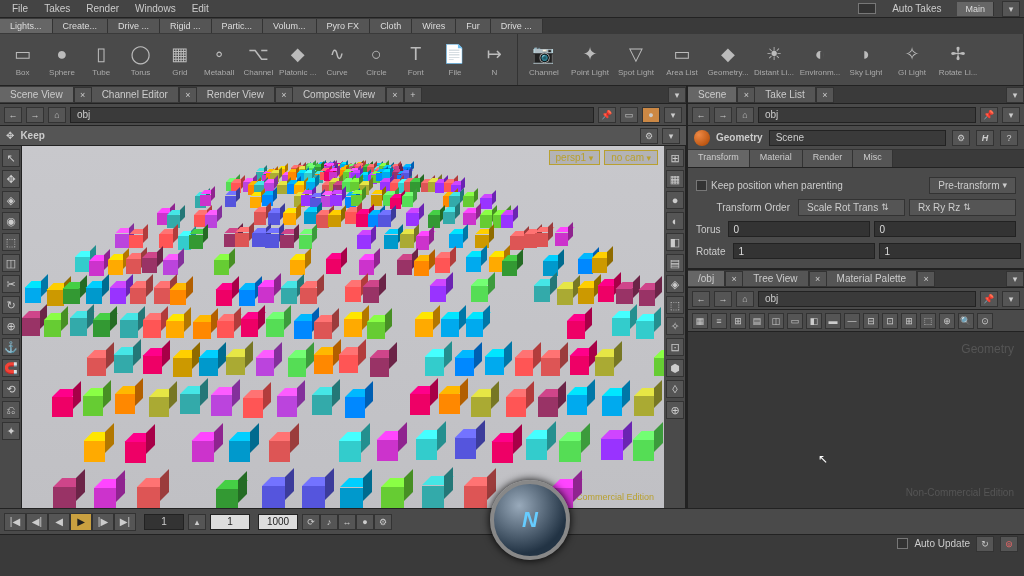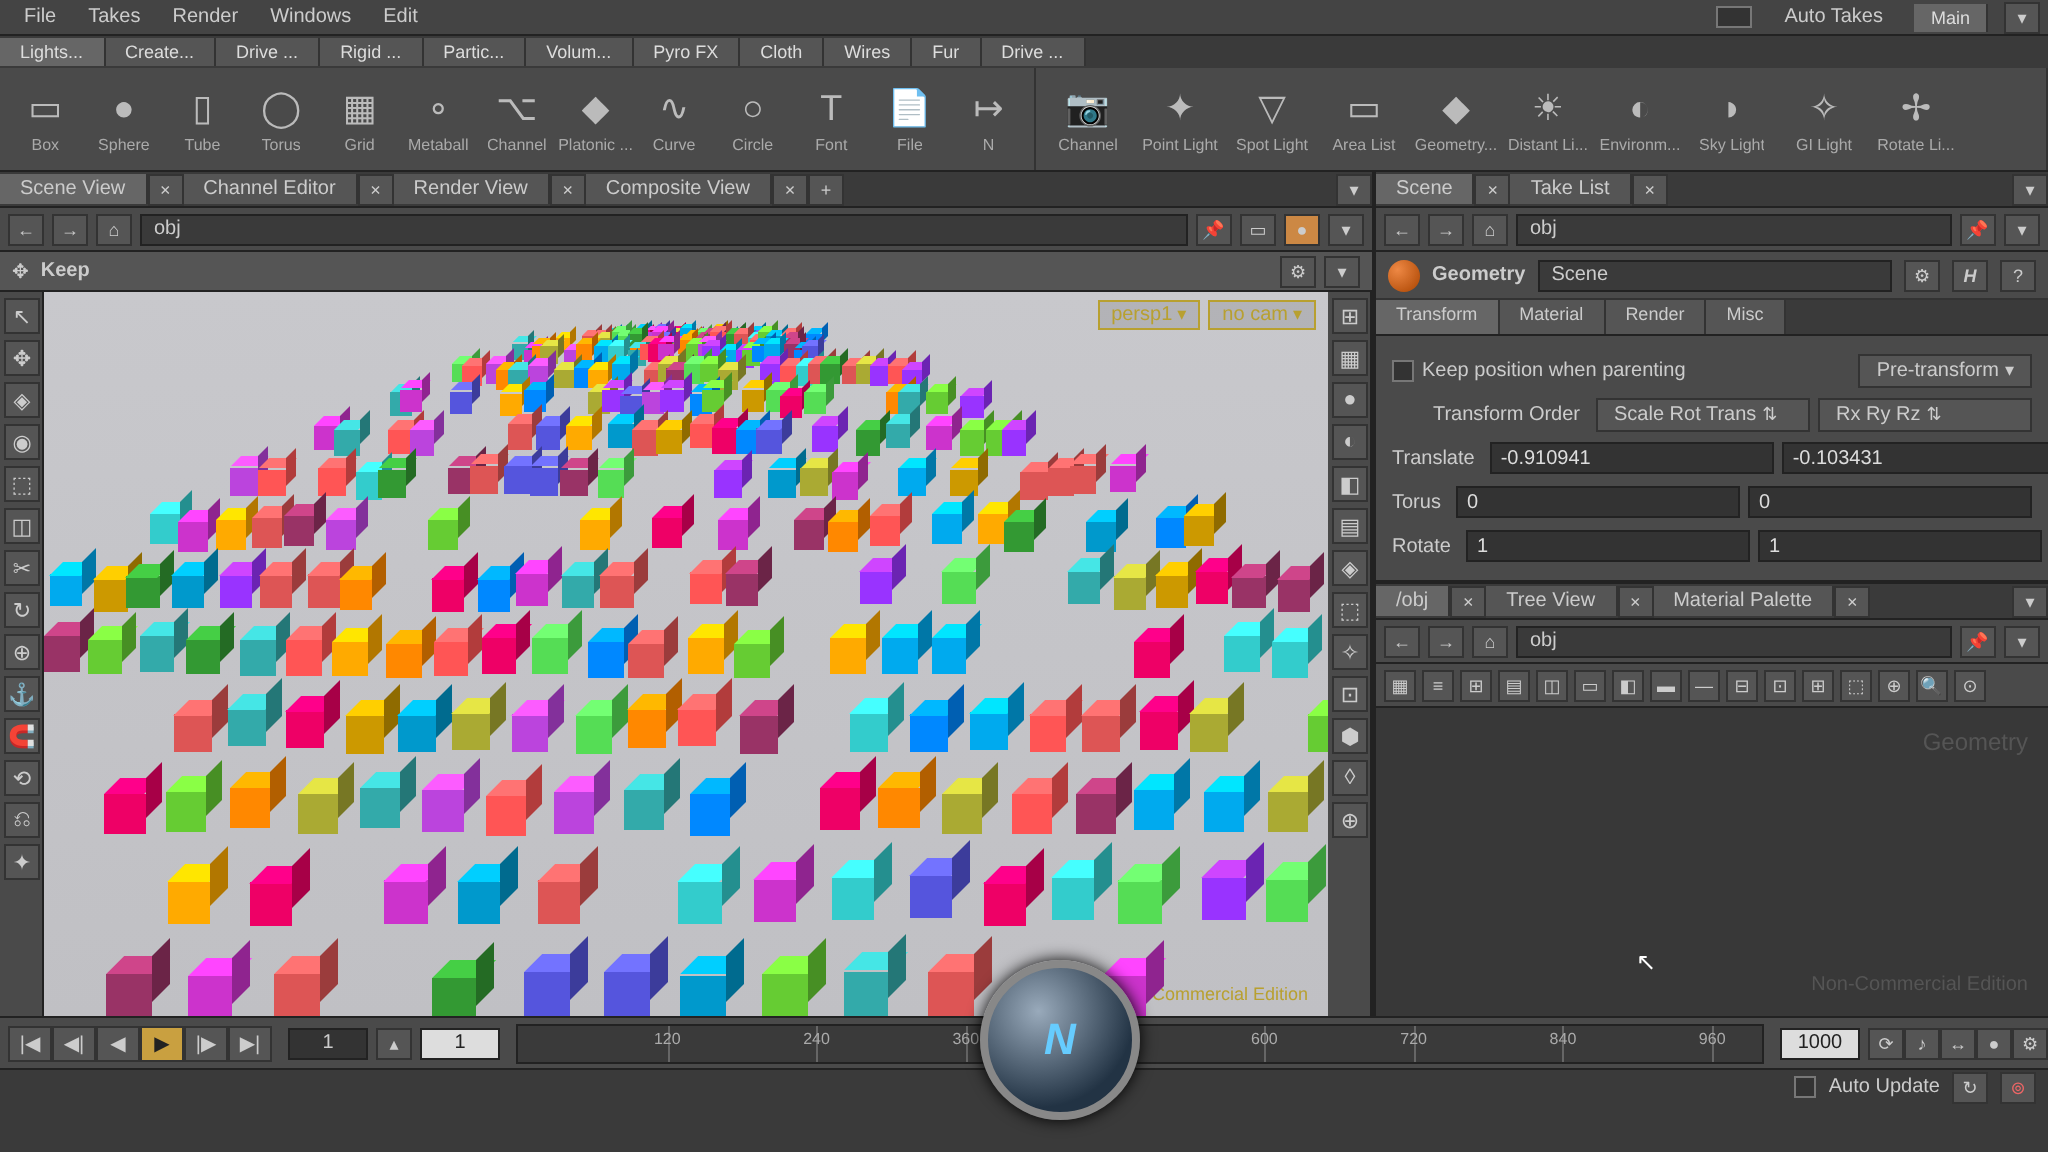--- a/index.html
+++ b/index.html
@@ -1709,25 +1709,20 @@
           <span style="flex:1;">Keep position when parenting</span>
           <span class="param-btn"><span>Pre-transform</span> ▾</span>
         </div>
         <div class="param-row">
           <span class="param-label">Transform Order</span>
           <span class="param-btn" style="flex:1;"><span>Scale Rot Trans</span> ⇅</span>
           <span class="param-btn" style="flex:1;"><span>Rx Ry Rz</span> ⇅</span>
         </div>
         <div id="paramRows">
             <div class="param-row">
-              <span class="param-label">Translate</span>
-              <input class="param-field" value="-0.910941" style="">
-              <input class="param-field" value="-0.103431" style="">
-            </div>
-            <div class="param-row">
               <span class="param-label">Torus</span>
               <input class="param-field" value="0" style="">
               <input class="param-field" value="0" style="">
             </div>
             <div class="param-row">
               <span class="param-label">Rotate</span>
               <input class="param-field" value="1" style="">
               <input class="param-field" value="1" style="">
               <input class="param-field" value="1" style="">
             </div>
@@ -1784,38 +1779,20 @@
     <div class="play-btn">|◀</div>
     <div class="play-btn">◀|</div>
     <div class="play-btn">◀</div>
     <div class="play-btn play">▶</div>
     <div class="play-btn">|▶</div>
     <div class="play-btn">▶|</div>
   </div>
   <input class="frame-box" value="1" style="">
   <span class="small-btn">▴</span>
   <input class="frame-box" style="background: rgb(221, 221, 221); color: rgb(34, 34, 34);" value="1">
-  <div class="ruler" id="ruler">
-      <div class="tick" style="left: 12%;"></div>
-      <div class="tick-label" style="left: 12%;">120</div>
-      <div class="tick" style="left: 24%;"></div>
-      <div class="tick-label" style="left: 24%;">240</div>
-      <div class="tick" style="left: 36%;"></div>
-      <div class="tick-label" style="left: 36%;">360</div>
-      <div class="tick" style="left: 48%;"></div>
-      <div class="tick-label" style="left: 48%;">480</div>
-      <div class="tick" style="left: 60%;"></div>
-      <div class="tick-label" style="left: 60%;">600</div>
-      <div class="tick" style="left: 72%;"></div>
-      <div class="tick-label" style="left: 72%;">720</div>
-      <div class="tick" style="left: 84%;"></div>
-      <div class="tick-label" style="left: 84%;">840</div>
-      <div class="tick" style="left: 96%;"></div>
-      <div class="tick-label" style="left: 96%;">960</div>
-    </div>
   <input class="frame-box" style="background: rgb(221, 221, 221); color: rgb(34, 34, 34);" value="1000">
   <span class="small-btn">⟳</span>
   <span class="small-btn">♪</span>
   <span class="small-btn">↔</span>
   <span class="small-btn">●</span>
   <span class="small-btn">⚙</span>
 </div>
 
 <div class="status-bar">
   <div class="status-right">

